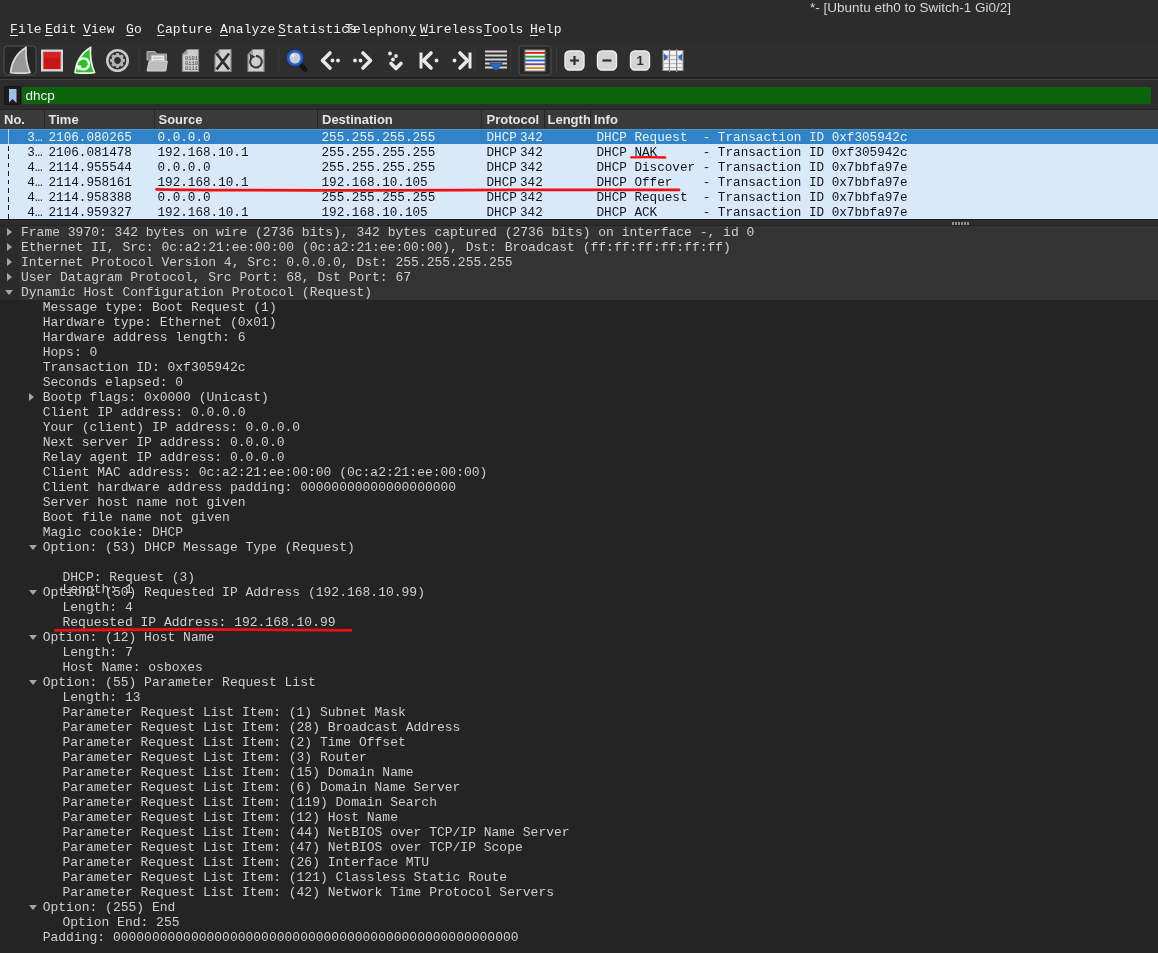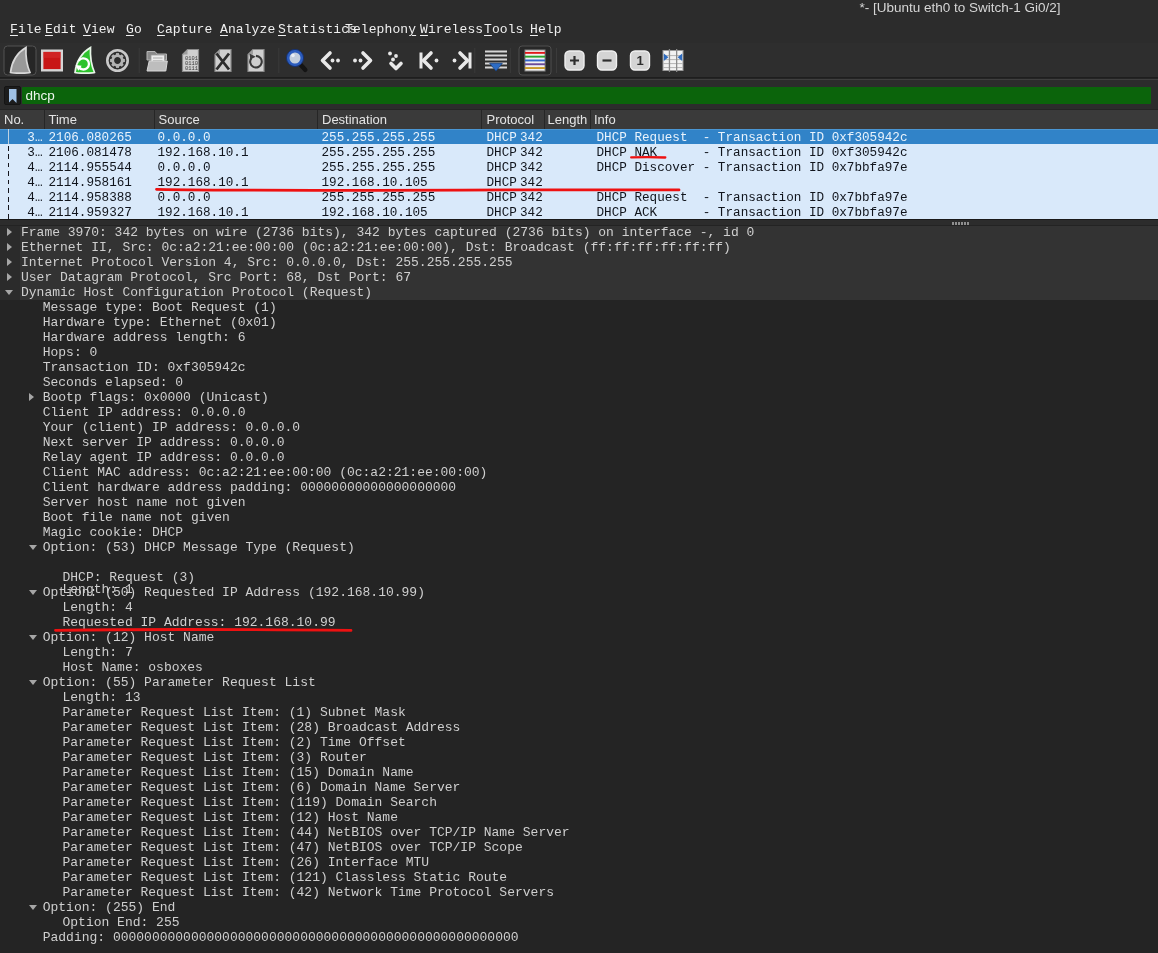--- a/index.html
+++ b/index.html
@@ -1,34 +1,34 @@
 <!DOCTYPE html>
 <html><head><meta charset="utf-8"><title>ws</title><style>
 * { margin:0; padding:0; box-sizing:border-box; }
 body { width:1158px; height:953px; overflow:hidden; background:#242424;
   font-family:"Liberation Sans", sans-serif; position:relative; }
 #titlebar { position:absolute; left:0; top:0; width:100%; height:18px; background:#2c2c2c; }
-#title { position:absolute; top:0px; left:810px; width:300px; text-align:center; color:#d6d6d6;
+#title { position:absolute; top:0px; left:810px; width:300px; color:#d6d6d6;
   font-size:13.5px; line-height:16px; }
 #menubar { position:absolute; left:0; top:18px; width:100%; height:25px; background:#2c2c2c; }
 .mi { position:absolute; top:4px; font-size:13px; color:#f0f0f0; letter-spacing:0.1px;font-family:Liberation Mono, monospace; }
 .mi .u { text-decoration:underline; text-underline-offset:2px; }
 #toolbar { position:absolute; left:0; top:43px; width:100%; height:35px; background:#2e2e2e;
   border-bottom:1px solid #1e1e1e; }
 #filterbar { position:absolute; left:0; top:79px; width:100%; height:30px; background:#2c2c2c;
   border-top:1px solid #3f3f3f; }
 #bookmark { position:absolute; left:3.5px; top:6px; width:17px; height:18.5px; background:#1c1c1c;
   border:1px solid #141414; border-radius:2px; }
 #bookmark i { position:absolute; left:4px; top:2px; width:8px; height:14px; background:#9fc0e4;
   clip-path:polygon(0 0, 100% 0, 100% 100%, 50% 72%, 0 100%); }
 #filterinput { position:absolute; left:22px; top:6.5px; width:1129px; height:17.5px; background:#0b640b;
   border-radius:1px; }
 #filterinput span { position:absolute; left:3.5px; top:1.5px; font-size:13.5px; color:#eef6ee; }
 #lheader { position:absolute; left:0; top:110px; width:100%; height:18.5px; background:#3a3a3a; }
-#lheader span { position:absolute; top:1.5px; font-size:13px; color:#e4e4e4; }
+#lheader span { position:absolute; top:1.5px; font-size:13px; color:#e4e4e4;font-weight:bold; }
 #lheader i { position:absolute; top:0; width:1px; height:100%; background:#262626; }
 #plist { position:absolute; left:0; top:128.5px; width:100%; height:90.5px; background:#d9e9fa; }
 .prow { position:absolute; left:0; width:100%; height:15.07px; font-family:"Liberation Mono", monospace;
   font-size:12.65px; color:#10141c; }
 .prow span { position:absolute; top:1px; white-space:pre; }
 .prow.sel { background:#3183c8; color:#e9f3fc; box-shadow:inset 0 1px 0 #4a97d4; }
 .cno { left:0; width:42.5px; text-align:right; }
 .clen { left:520px; width:67px; }
 #dashline { position:absolute; left:8px; top:128.5px; width:1.4px; height:90.5px;
   background:repeating-linear-gradient(to bottom, #15151d 0 4.5px, transparent 4.5px 8.5px); }
@@ -245,20 +245,21 @@
       <span class="clen">342</span>
       <span class="f" style="left:596.5px">DHCP Discover&nbsp;- Transaction ID 0x7bbfa97e</span>
     </div>
 <div class="prow" style="top:45.21px">
       <span class="cno">4…</span>
       <span class="f" style="left:48.5px">2114.958161</span>
       <span class="f" style="left:157.5px">192.168.10.1</span>
       <span class="f" style="left:321.5px">192.168.10.105</span>
       <span class="f" style="left:486.5px">DHCP</span>
       <span class="clen">342</span>
+      <span class="f" style="left:596.5px">DHCP Offer&nbsp;&nbsp;&nbsp;&nbsp;- Transaction ID 0x7bbfa97e</span>
     </div>
 <div class="prow" style="top:60.28px">
       <span class="cno">4…</span>
       <span class="f" style="left:48.5px">2114.958388</span>
       <span class="f" style="left:157.5px">0.0.0.0</span>
       <span class="f" style="left:321.5px">255.255.255.255</span>
       <span class="f" style="left:486.5px">DHCP</span>
       <span class="clen">342</span>
       <span class="f" style="left:596.5px">DHCP Request&nbsp;&nbsp;- Transaction ID 0x7bbfa97e</span>
     </div>

